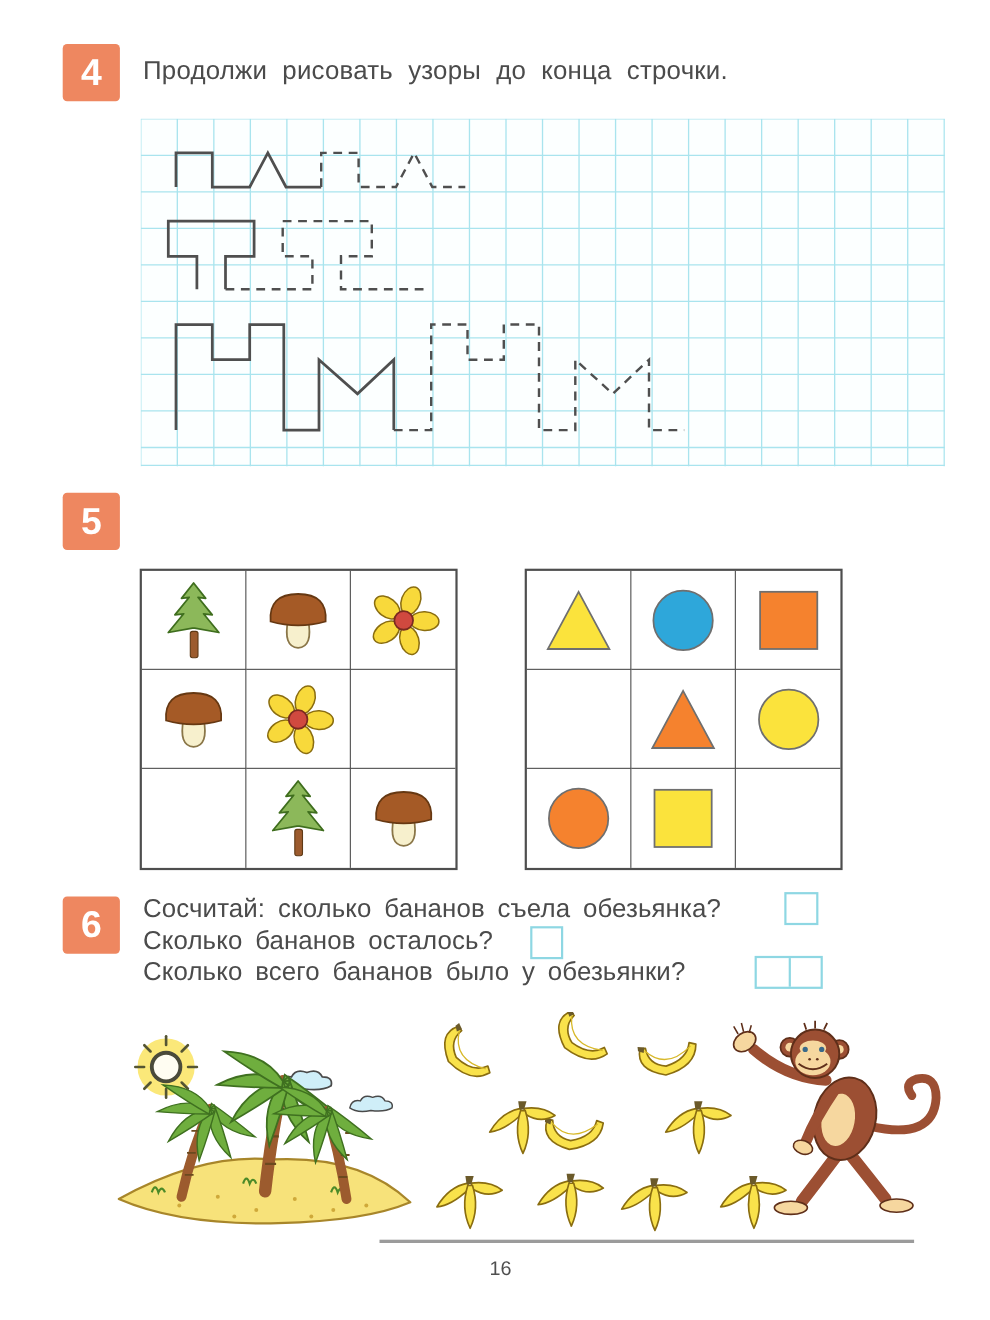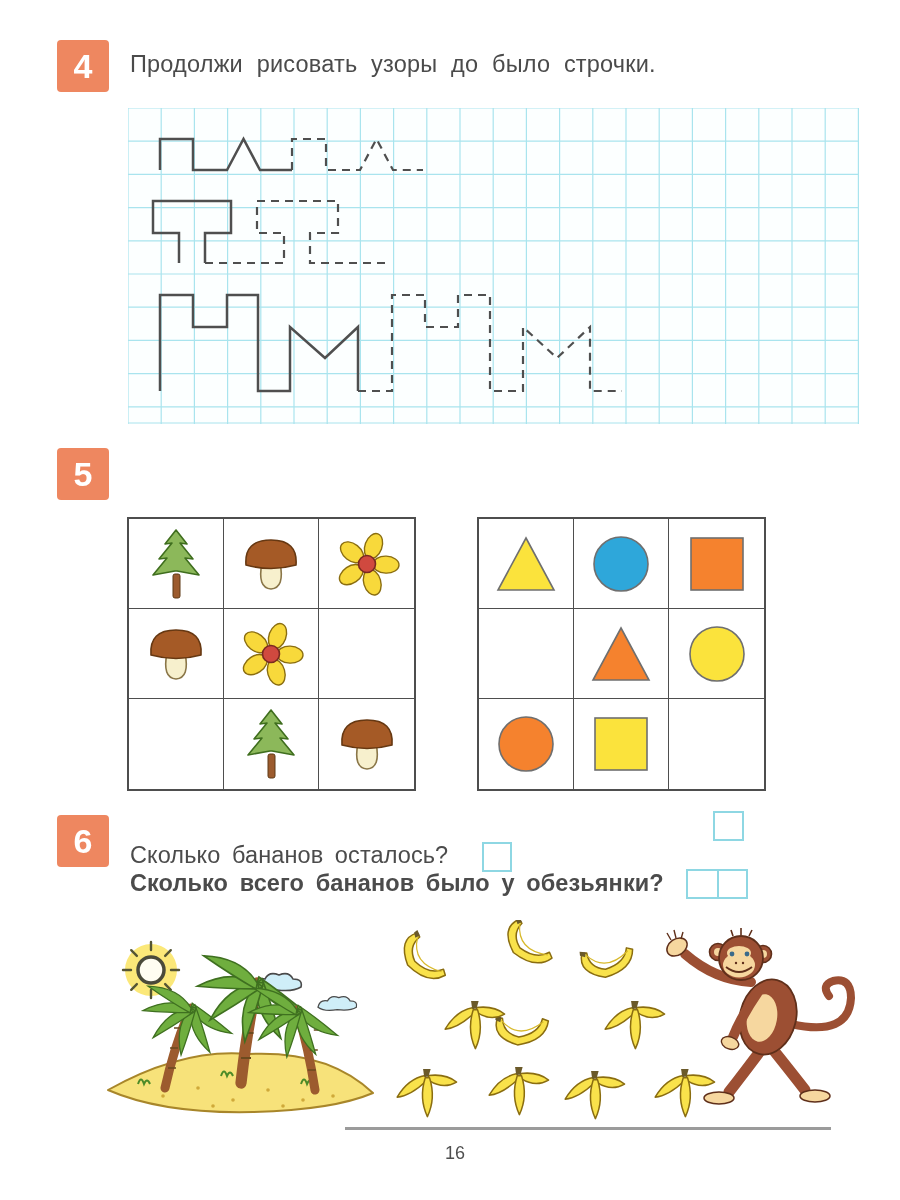--- a/index.html
+++ b/index.html
@@ -10,21 +10,21 @@
          border-radius:4px;}
   #badge4{left:57px;top:40px;}
   #badge5{left:57px;top:448px;}
   #badge6{left:57px;top:815px;}
   .instruction{position:absolute;left:130px;margin:0;color:#4b4b4b;font-size:23.5px;
                word-spacing:7px;letter-spacing:.2px;white-space:nowrap;}
   #instr4{top:51px;}
   #instr5{top:459px;}
   .q-line{position:absolute;left:130px;margin:0;color:#4b4b4b;font-size:23.5px;
           word-spacing:5px;letter-spacing:.1px;white-space:nowrap;}
-  #q1{top:813px;} #q2{top:842px;} #q3{top:870px;font-weight:bold;}
+  #q1{top:813px;} #q2{top:842px;} #q3{top:870px;}
   .answer-box{position:absolute;border:2px solid #8ed7e3;background:#fff;box-sizing:border-box;}
   #q1-box{left:713px;top:811px;width:31px;height:30px;}
   #q2-box{left:482px;top:842px;width:30px;height:30px;}
   #q3-box{left:686px;top:869px;width:62px;height:30px;display:grid;grid-template-columns:1fr 1fr;}
   #q3-box .half+.half{border-left:2px solid #8ed7e3;}
   #pattern-grid{position:absolute;left:128px;top:108px;}
   .otable{position:absolute;display:grid;grid-template-columns:repeat(3,95px);
           grid-auto-rows:90px;border:2px solid #4e4e4e;background:#fff;}
   #table-left{left:127px;top:517px;}
   #table-right{left:477px;top:517px;}
@@ -36,21 +36,21 @@
   #footer-rule{position:absolute;left:345px;top:1127px;width:486px;height:3px;background:#9b9b9b;}
   #page-number{position:absolute;left:430px;top:1143px;width:50px;text-align:center;
                color:#4f4f4f;font-size:18px;}
 </style>
 </head>
 <body>
 
 <div class="page">
 
   <div class="badge" id="badge4">4</div>
-  <p class="instruction" id="instr4">Продолжи рисовать узоры до было строчки.</p>
+  <p class="instruction" id="instr4">Продолжи рисовать узоры до конца строчки.</p>
   <svg id="pattern-grid" width="731" height="316">
       <rect x="0" y="0" width="731" height="316" fill="#fcffff"></rect>
       <line x1="0" y1="0" x2="0" y2="316" stroke="#a9e4ee" stroke-width="1.2"></line>
       <line x1="33.2" y1="0" x2="33.2" y2="316" stroke="#a9e4ee" stroke-width="1.2"></line>
       <line x1="66.4" y1="0" x2="66.4" y2="316" stroke="#a9e4ee" stroke-width="1.2"></line>
       <line x1="99.60000000000001" y1="0" x2="99.60000000000001" y2="316" stroke="#a9e4ee" stroke-width="1.2"></line>
       <line x1="132.8" y1="0" x2="132.8" y2="316" stroke="#a9e4ee" stroke-width="1.2"></line>
       <line x1="166" y1="0" x2="166" y2="316" stroke="#a9e4ee" stroke-width="1.2"></line>
       <line x1="199.20000000000002" y1="0" x2="199.20000000000002" y2="316" stroke="#a9e4ee" stroke-width="1.2"></line>
       <line x1="232.40000000000003" y1="0" x2="232.40000000000003" y2="316" stroke="#a9e4ee" stroke-width="1.2"></line>
@@ -177,20 +177,21 @@
       </div>
       <div class="cell">
         <svg width="64" height="64" viewBox="0 0 64 64">
           <rect x="6" y="6" width="52" height="52" fill="#fbe33c" stroke="#6f6f6f" stroke-width="1.6"></rect>
         </svg>
       </div>
       <div class="cell"></div>
     </div>
 
   <div class="badge" id="badge6">6</div>
+  <p class="q-line" id="q1">Сосчитай: сколько бананов съела обезьянка?</p>
   <p class="q-line" id="q2">Сколько бананов осталось?</p>
   <p class="q-line" id="q3">Сколько всего бананов было у обезьянки?</p>
   <div class="answer-box" id="q1-box"></div>
   <div class="answer-box" id="q2-box"></div>
   <div class="answer-box" id="q3-box">
     <div class="half"></div>
     <div class="half"></div>
   </div>
 
   <svg id="scene" width="785" height="206" viewBox="0 0 785 206">

